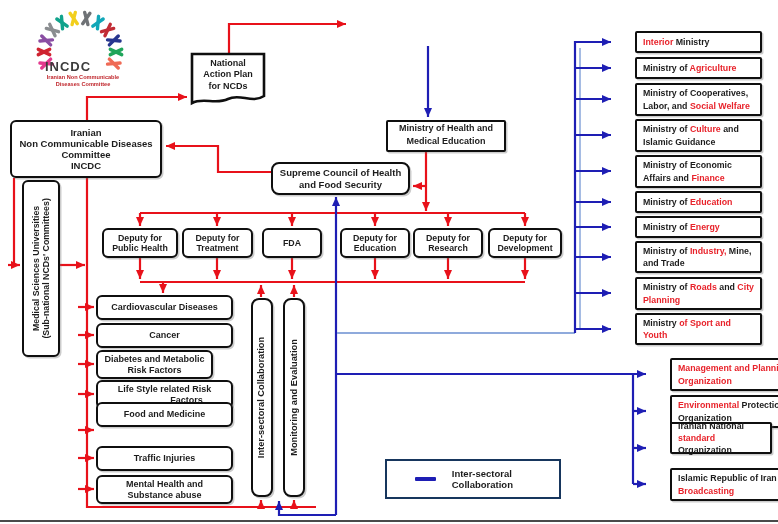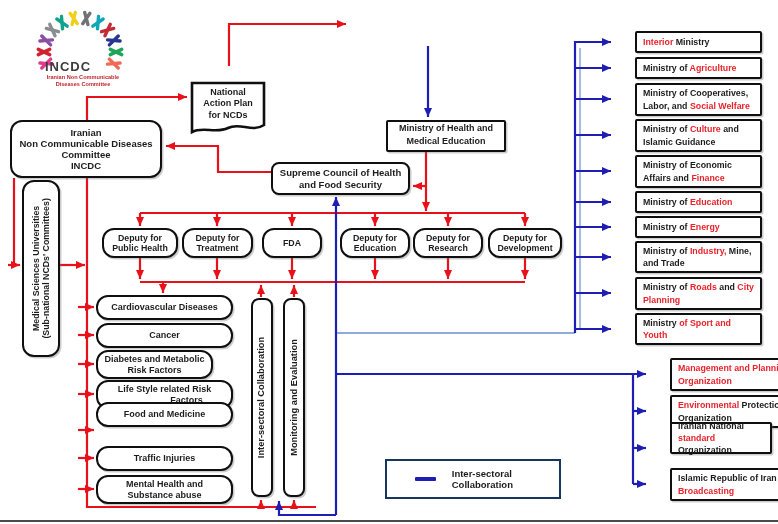--- a/index.html
+++ b/index.html
@@ -1,19 +1,19 @@
 <!DOCTYPE html>
 <html><head>
 <meta charset="utf-8">
 <style>
   html,body{margin:0;padding:0;background:#fff;}
   #canvas{position:relative;width:778px;height:524px;background:#fff;overflow:hidden;
           font-family:"Liberation Sans",sans-serif;}
   #wires{position:absolute;left:0;top:0;z-index:1;}
-  .bx{position:absolute;z-index:2;background:#fff;border:2.4px solid #0f0f0f;border-radius:12px;
+  .bx{position:absolute;z-index:2;background:#fff;border:2.4px solid #0f0f0f;border-radius:6px;
       display:flex;flex-direction:column;align-items:center;justify-content:center;text-align:center;
       font-weight:bold;color:#1c1c1c;line-height:1.18;box-sizing:border-box;
       box-shadow:1.5px 1.5px 0 rgba(110,110,110,.35);}
   .sq{border-radius:2px;border-width:2.2px;flex-direction:row;justify-content:flex-start;
       text-align:left;padding:2px 3px 2px 6px;line-height:1.4;margin-left:20px;}
   .red-t{color:#e8232b;}
   .vwrap{display:flex;align-items:center;justify-content:center;}
   .vtext{transform:rotate(-90deg);white-space:nowrap;text-align:center;}
   .ellipse{border-radius:50%;}
   #legend{position:absolute;left:385px;top:459px;width:176px;height:40px;z-index:2;background:#fff;
@@ -155,21 +155,21 @@
           <rect x="-1.7" y="-8" width="3.4" height="16" rx="1.7" transform="rotate(25)" fill="#ef6a55"></rect>
           <rect x="-1.7" y="-8" width="3.4" height="16" rx="1.7" transform="rotate(-25)" fill="#ef6a55"></rect>
         </g>
       </svg>
     <div id="logo-acr">INCDC</div>
     <div class="logo-sub" style="top:72px;">Iranian Non Communicable</div>
     <div class="logo-sub" style="top:79px;">Diseases Committee</div>
   </div>
 
 
-  <div style="position:absolute;left:190px;top:81px;width:76px;height:56px;z-index:2;">
+  <div style="position:absolute;left:190px;top:52px;width:76px;height:56px;z-index:2;">
     <svg width="76" height="56">
       <path d="M2,2 H74 V44 C62,52 50,41 38,47 C26,53 13,45 2,51 Z" fill="#fff" stroke="#0f0f0f" stroke-width="2.6"></path>
     </svg>
     <div style="position:absolute;left:0;top:6px;width:76px;text-align:center;font-weight:bold;font-size:9px;line-height:1.25;color:#1c1c1c;">
       <span style="display:block">National</span>
       <span style="display:block">Action Plan</span>
       <span style="display:block">for NCDs</span>
     </div>
   </div>
 

